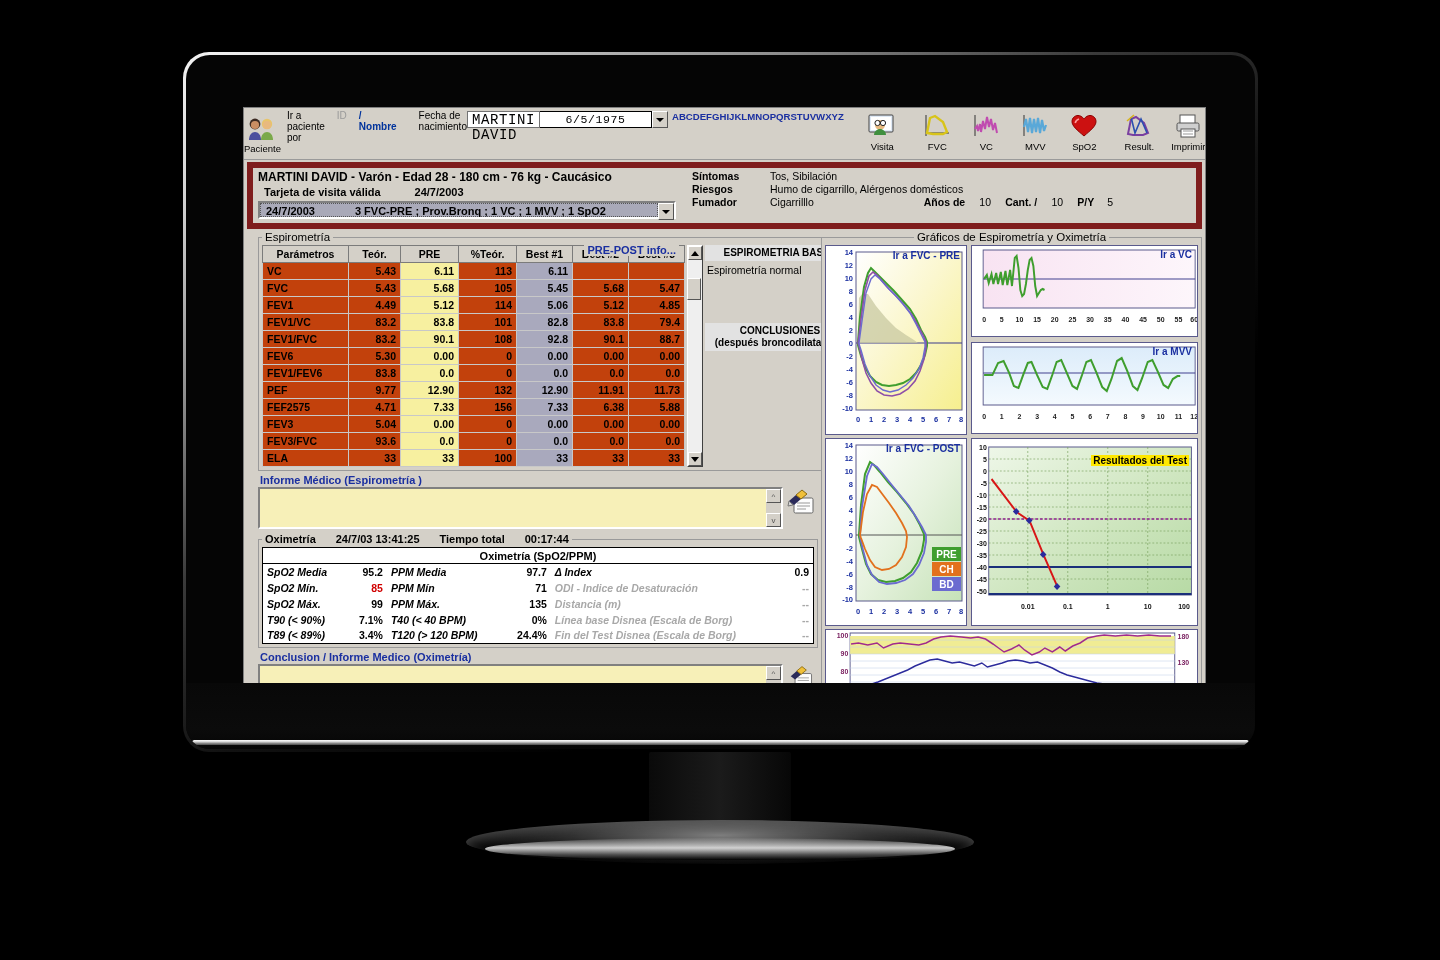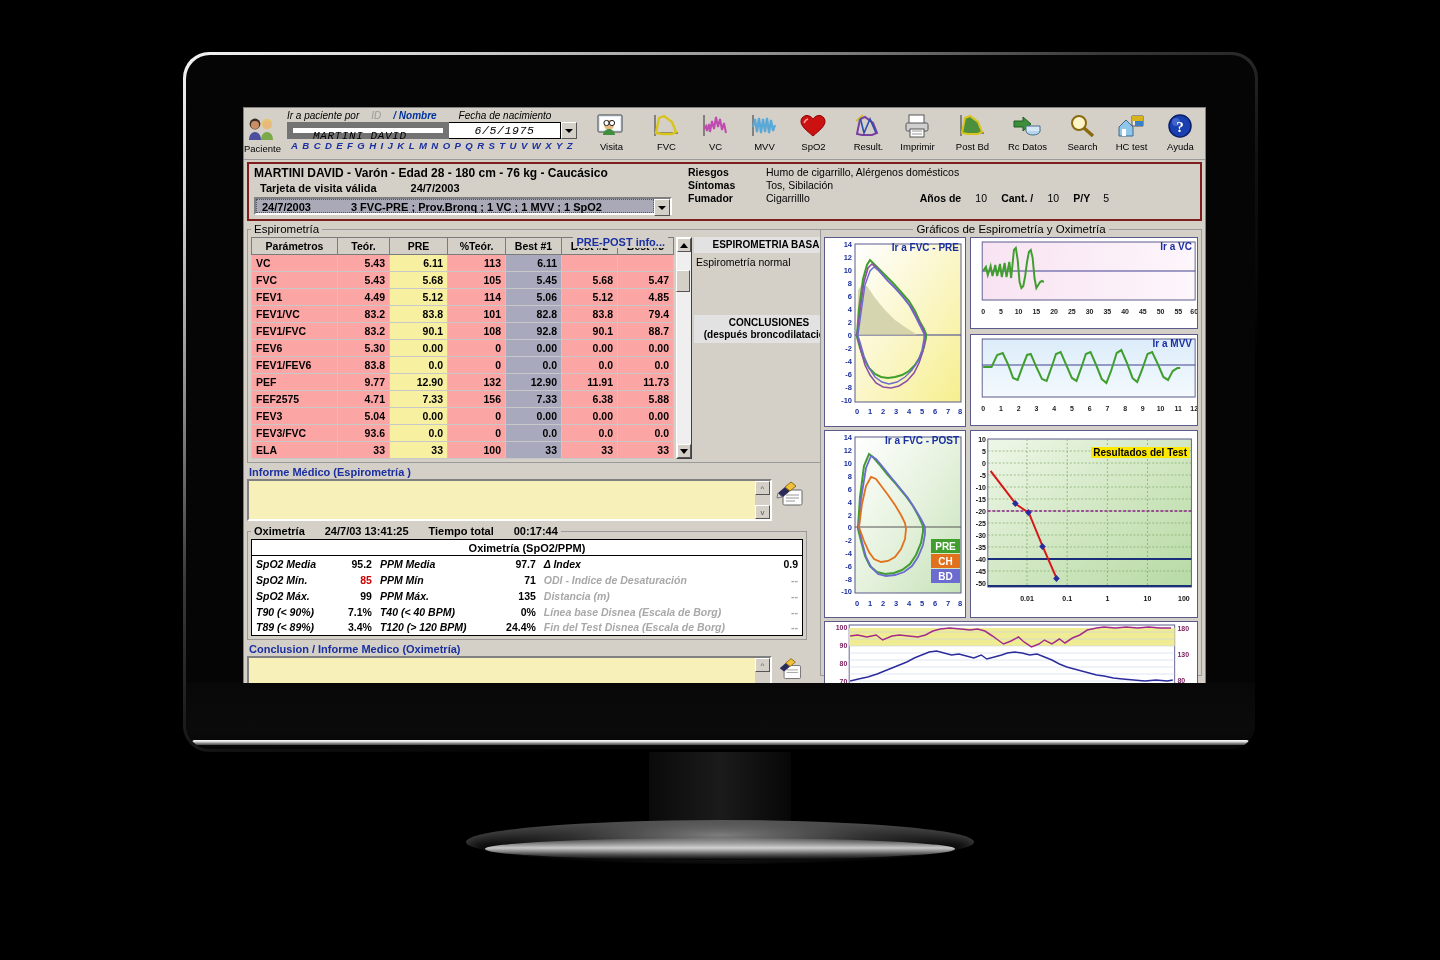--- a/index.html
+++ b/index.html
@@ -85,31 +85,31 @@
     width: 48px; display: flex; flex-direction: column;
     align-items: center; justify-content: center;
     gap: 1px; padding-top: 2px;
   }
   .tb-pat .lbl { font-size: 9.5px; }
   .patient-grp { display: flex; }
 
   #goto-patient {
     flex: 0 0 300px;
     padding: 2px 4px 0 6px;
-    display: flex; flex-direction: column; font-style: italic;
+    display: flex; 
   }
   .gp-row1 { display: flex; align-items: baseline; gap: 12px; font-size: 10px; }
   .gp-row1 .id { color: #9a9a9a; }
   .gp-row1 .nombre { color: #00339c; font-weight: bold; }
   .gp-row2 { display: flex; margin-top: 1px; }
   #patient-name-field {
     flex: 1;
-    background: #fff; border: 6px solid #737373;
+    background: #fff; border: 1px solid #737373;
     font-family: "Liberation Mono", monospace;
-    font-size: 11px; padding: 1px 20px;
+    font-size: 14px; padding: 1px 4px;
     letter-spacing: 0.6px;
     height: 17px; line-height: 15px;
   }
   #dob-field {
     width: 112px;
     background: #fff; border: 1px solid #000; border-left: none;
     font-family: "Liberation Mono", monospace;
     font-size: 11.5px; height: 17px; line-height: 15px;
     text-align: center; letter-spacing: 0.6px;
   }
@@ -136,21 +136,21 @@
     width: 49px; display: flex; flex-direction: column;
     align-items: center; justify-content: flex-start;
     padding-top: 4px; gap: 1px;
   }
   .tb-btn .lbl { font-size: 9.5px; white-space: nowrap; }
   .tb-ico { height: 28px; display: flex; align-items: center; justify-content: center; }
 
   
   #patient-header {
     margin: 2px 3px 0 3px;
-    border: 2px solid #7f1d1d;
+    border: 6px solid #7f1d1d;
     padding: 2px 9px 4px 5px;
     display: flex;
     background: #d4d0c8;
     position: relative;
   }
   #ph-left { width: 418px; }
   #ph-title { font-size: 12px; font-weight: bold; margin-bottom: 2px; }
   #ph-card { font-size: 11px; font-weight: bold; display: flex; gap: 34px; padding-left: 6px;}
   #visit-combo {
     margin-top: 3px;
@@ -164,38 +164,38 @@
     border: 1px dotted #555;
   }
   #ph-right { flex: 1; padding-left: 16px; font-size: 10.5px; }
   .ph-line { display: flex; margin-bottom: 1px; }
   .ph-k { width: 78px; font-weight: bold; }
   .ph-v { }
   #smoke-stats { display: flex; gap: 6px; align-items: baseline; margin-left: 110px; }
   #smoke-stats b { font-weight: bold; }
 
   
-  #content { display: flex; padding: 2px 3px 0 3px; gap: 13px; height: 455px; }
+  #content { display: flex; padding: 2px 3px 0 14px; gap: 3px; height: 455px; }
   #col-left { width: 560px; display: flex; flex-direction: column; }
   #col-right { flex: 1; text-align: center; }
 
   fieldset.grp {
     border: 1px solid #9a9a9a; margin: 0; padding: 2px 3px 3px 3px;
     background: #d4d0c8;
   }
   fieldset.grp > legend { font-size: 11.5px; padding: 0 3px; font-weight: normal; }
 
   
   #espiro-row { display: flex; gap: 2px; }
   #table-wrap { position: relative; flex: 1; }
   table.spiro {
     border-collapse: collapse;
     width: 100%;
     font-size: 10.5px;
-    background: #fca5a5;
+    background: #c2410c;
     table-layout: fixed;
   }
   table.spiro th {
     background: #d4d0c8;
     border: 1px solid #7b7b7b;
     font-weight: bold; font-size: 10.5px;
     padding: 2px 3px; text-align: center;
     height: 17px;
   }
   table.spiro td {
@@ -515,26 +515,26 @@
           <div id="visit-combo">
             <div class="txt">
               <span>24/7/2003</span>
               <span>3 FVC-PRE ; Prov.Bronq ; 1 VC ; 1 MVV ; 1 SpO2</span>
             </div>
             <div class="combo-arrow"></div>
           </div>
         </div>
         <div id="ph-right">
           <div class="ph-line">
+            <span class="ph-k">Síntomas</span>
+            <span class="ph-v">Tos, Sibilación</span>
+          </div>
+          <div class="ph-line">
             <span class="ph-k">Riesgos</span>
             <span class="ph-v">Humo de cigarrillo, Alérgenos domésticos</span>
-          </div>
-          <div class="ph-line">
-            <span class="ph-k">Síntomas</span>
-            <span class="ph-v">Tos, Sibilación</span>
           </div>
           <div class="ph-line">
             <span class="ph-k">Fumador</span>
             <span class="ph-v">Cigarrilllo</span>
             <span id="smoke-stats">
               <b>Años de</b>
               <span style="display:inline-block;width:28px;text-align:center">10</span>
               <b>Cant. /</b>
               <span style="display:inline-block;width:28px;text-align:center">10</span>
               <b>P/Y</b>

